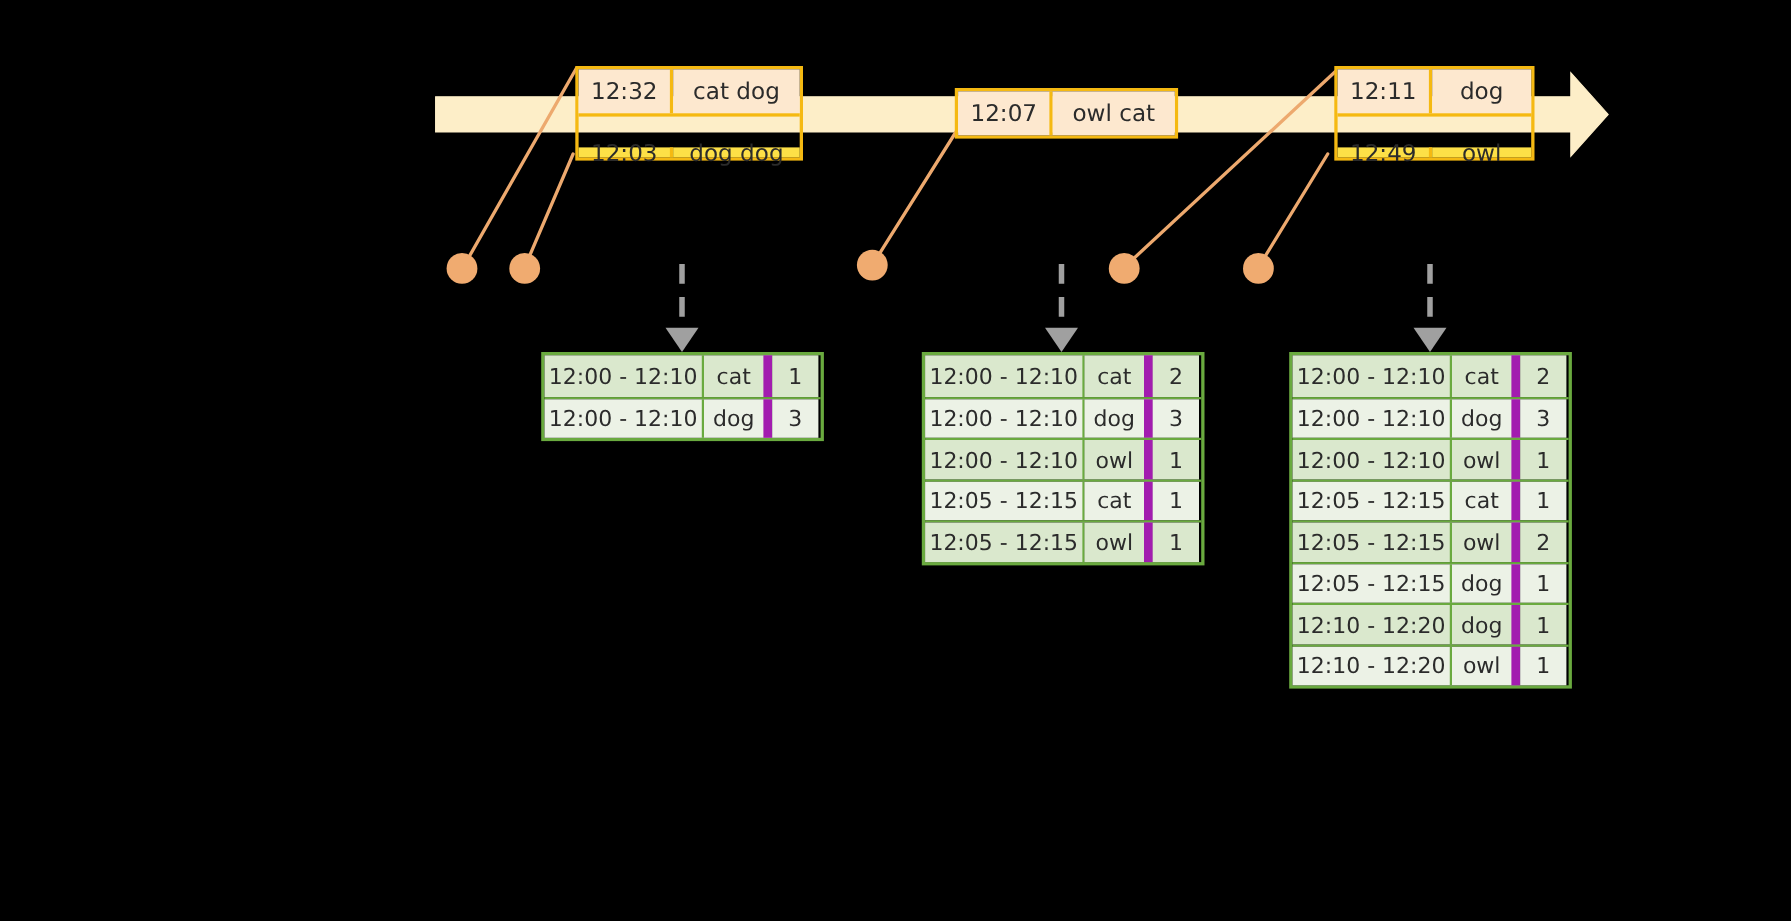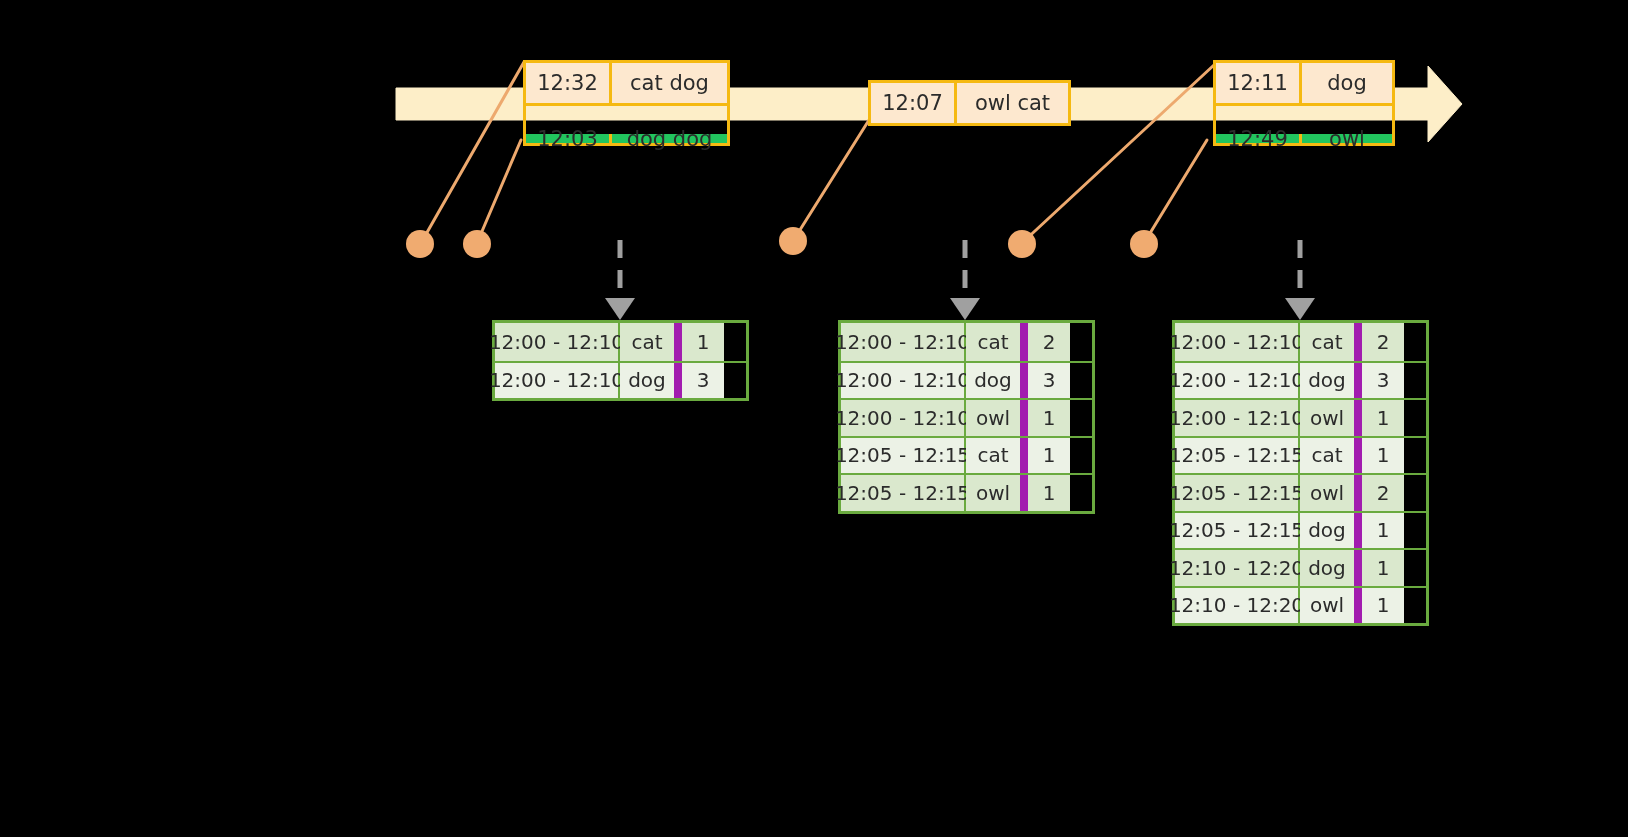--- a/index.html
+++ b/index.html
@@ -50,21 +50,21 @@
     white-space: nowrap;
   }
   .event-cell.time {
     width: 86px;
     border-right: 3px solid #f5b912;
   }
   .event-cell.words {
     flex: 1;
   }
   .shade-a .event-cell { background: #fde8cf; }
-  .shade-b .event-cell { background: #22c55e; margin-top: 28px; }
+  .shade-b .event-cell { background: #fde047; margin-top: 28px; }
 
   
   .result-table {
     position: absolute;
     border: 3px solid #6aaa3f;
     box-sizing: border-box;
     display: flex;
     flex-direction: column;
     z-index: 5;
   }
@@ -79,21 +79,21 @@
   .res-cell {
     display: flex;
     align-items: center;
     justify-content: center;
     box-sizing: border-box;
     font-size: 20px;
     color: #2b2b2b;
     white-space: nowrap;
   }
   .res-cell.window {
-    width: 125px;
+    width: 145px;
     border-right: 2px solid #6aaa3f;
   }
   .res-cell.word {
     width: 62px;
     border-right: 8px solid #a21caf;
   }
   .res-cell.count {
     width: 42px;
   }
   .rshade-a .res-cell { background: #dae8cd; }

